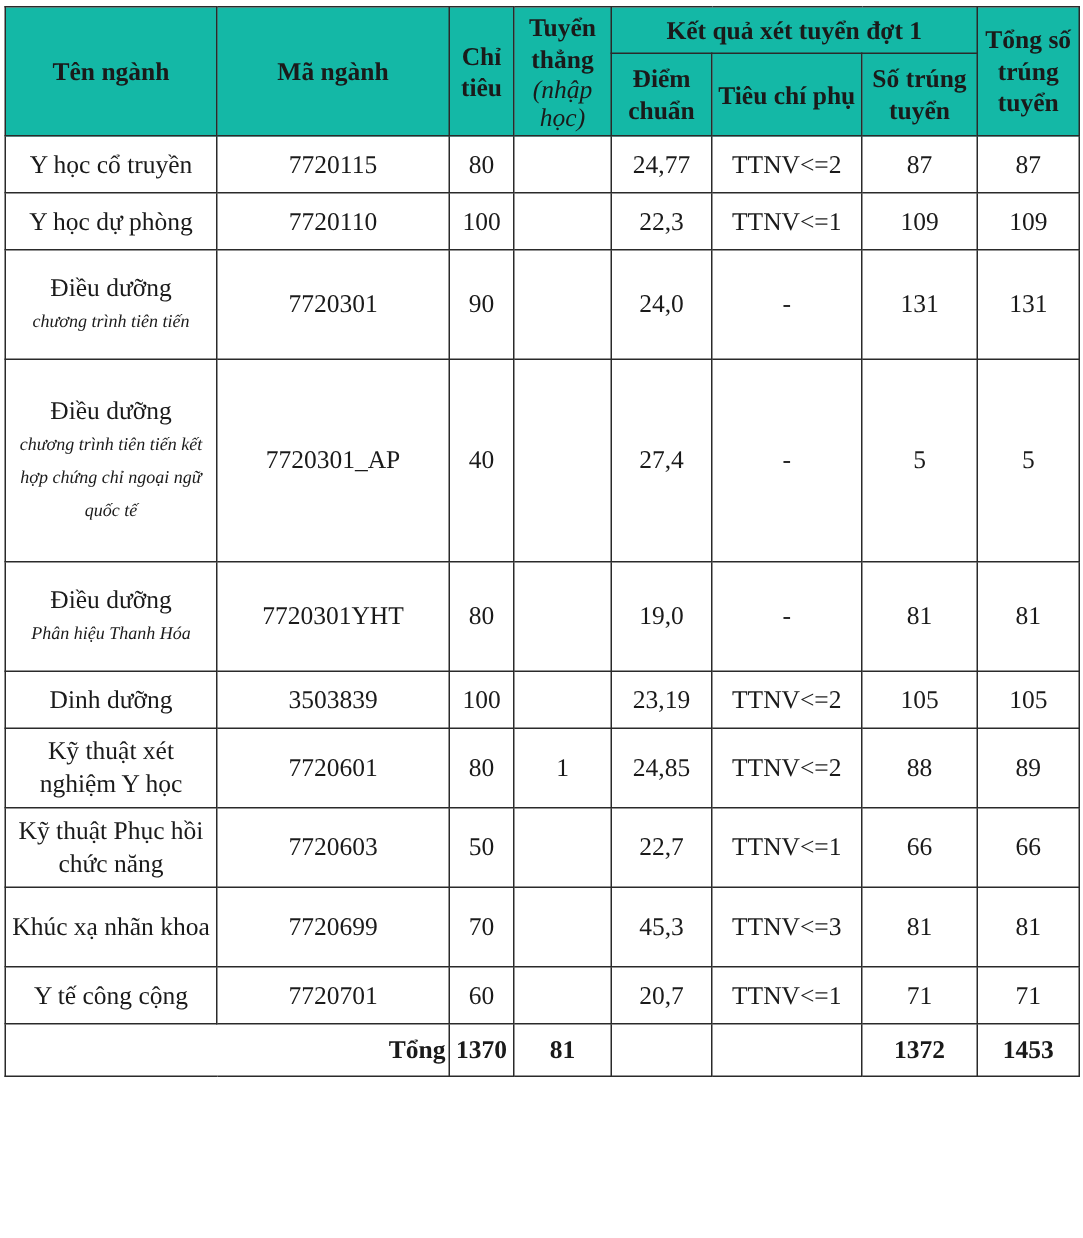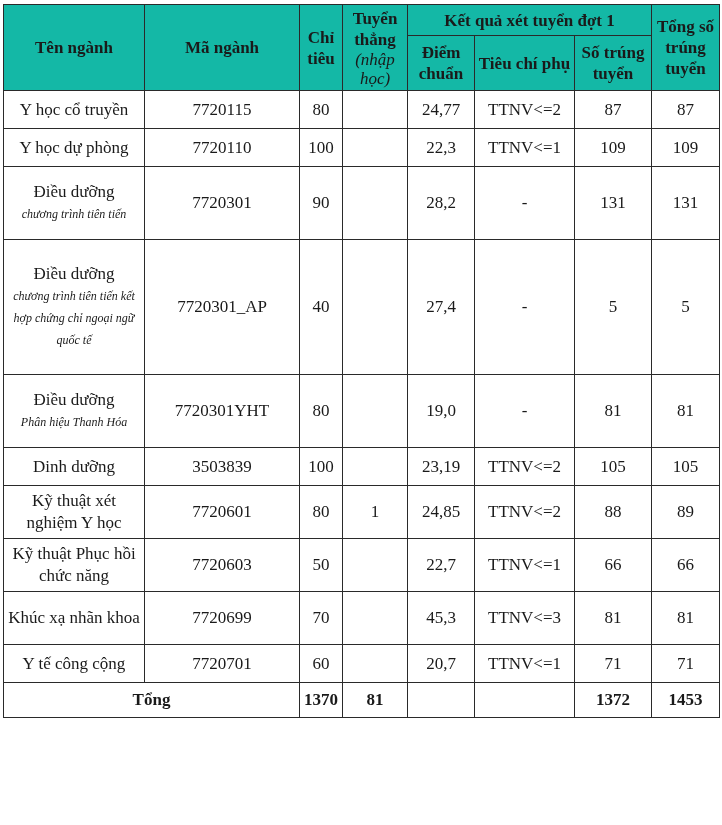--- a/index.html
+++ b/index.html
@@ -58,21 +58,21 @@
 
     td.name .main { display: block; }
     td.name .note { display: block; font-style: italic; font-size: 12px; line-height: 22px; }
     td.name { line-height: 24px; }
 
     tr.r-short td { height: 37px; font-family: Liberation Serif, serif; }
     tr.r-3line td { height: 72px; }
     tr.r-5line td { height: 134px; }
     tr.r-2line td { height: 52px; }
     tr.r-total td { height: 34px; font-weight: bold; }
-    tr.r-total td.total-label { text-align: center; }
+    tr.r-total td.total-label { text-align: right; }
     thead tr.h1 th { height: 30px; }
     thead tr.h2 th { height: 54px; }
 
     .footnote {
       margin-top: 12px;
       font-size: 17px;
       line-height: 22px;
       padding-left: 2px;
       padding-right: 6px;
     }
@@ -141,21 +141,21 @@
           <td>109</td>
         </tr>
         <tr class="r-3line">
           <td class="name">
             <span class="main">Điều dưỡng</span>
             <span class="note">chương trình tiên tiến</span>
           </td>
           <td>7720301</td>
           <td>90</td>
           <td></td>
-          <td>28,2</td>
+          <td>24,0</td>
           <td>-</td>
           <td>131</td>
           <td>131</td>
         </tr>
         <tr class="r-5line">
           <td class="name">
             <span class="main">Điều dưỡng</span>
             <span class="note">chương trình tiên tiến kết hợp chứng chỉ ngoại ngữ quốc tế</span>
           </td>
           <td>7720301_AP</td>

